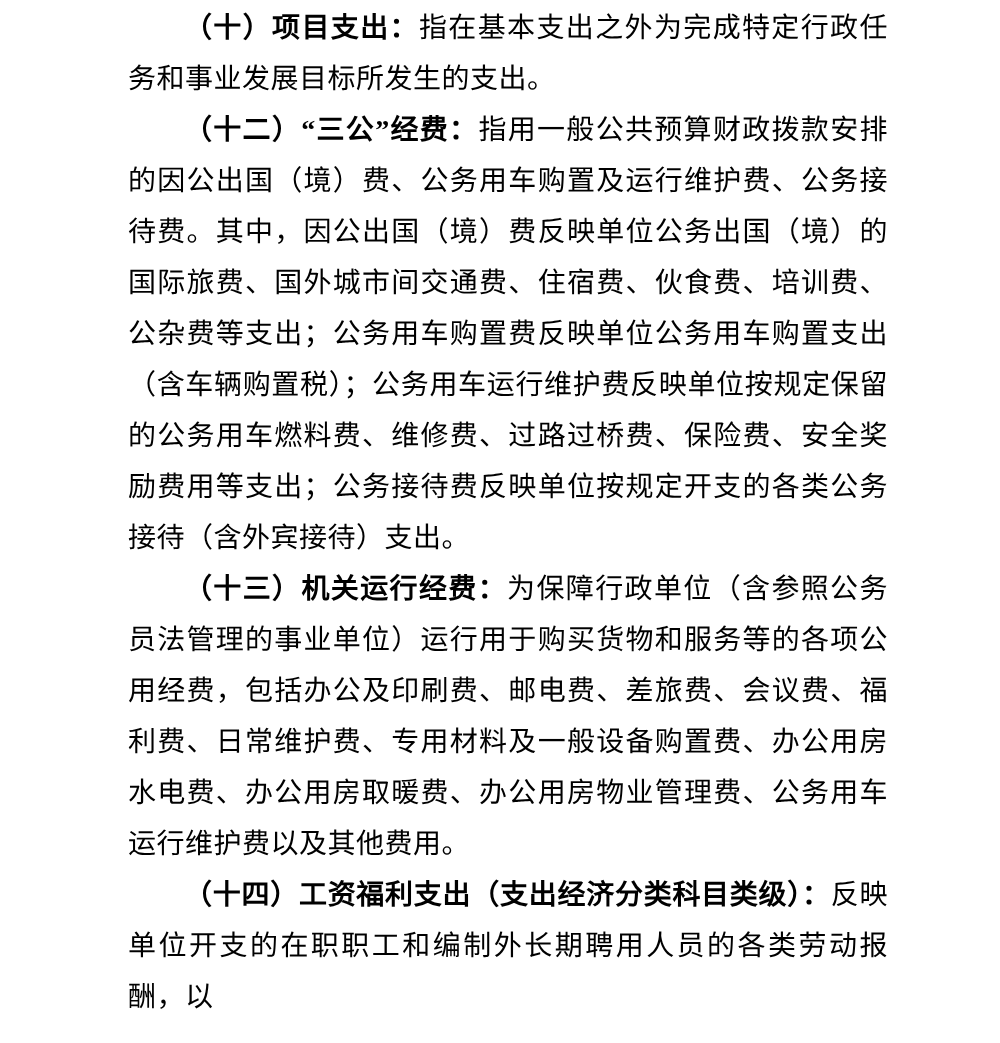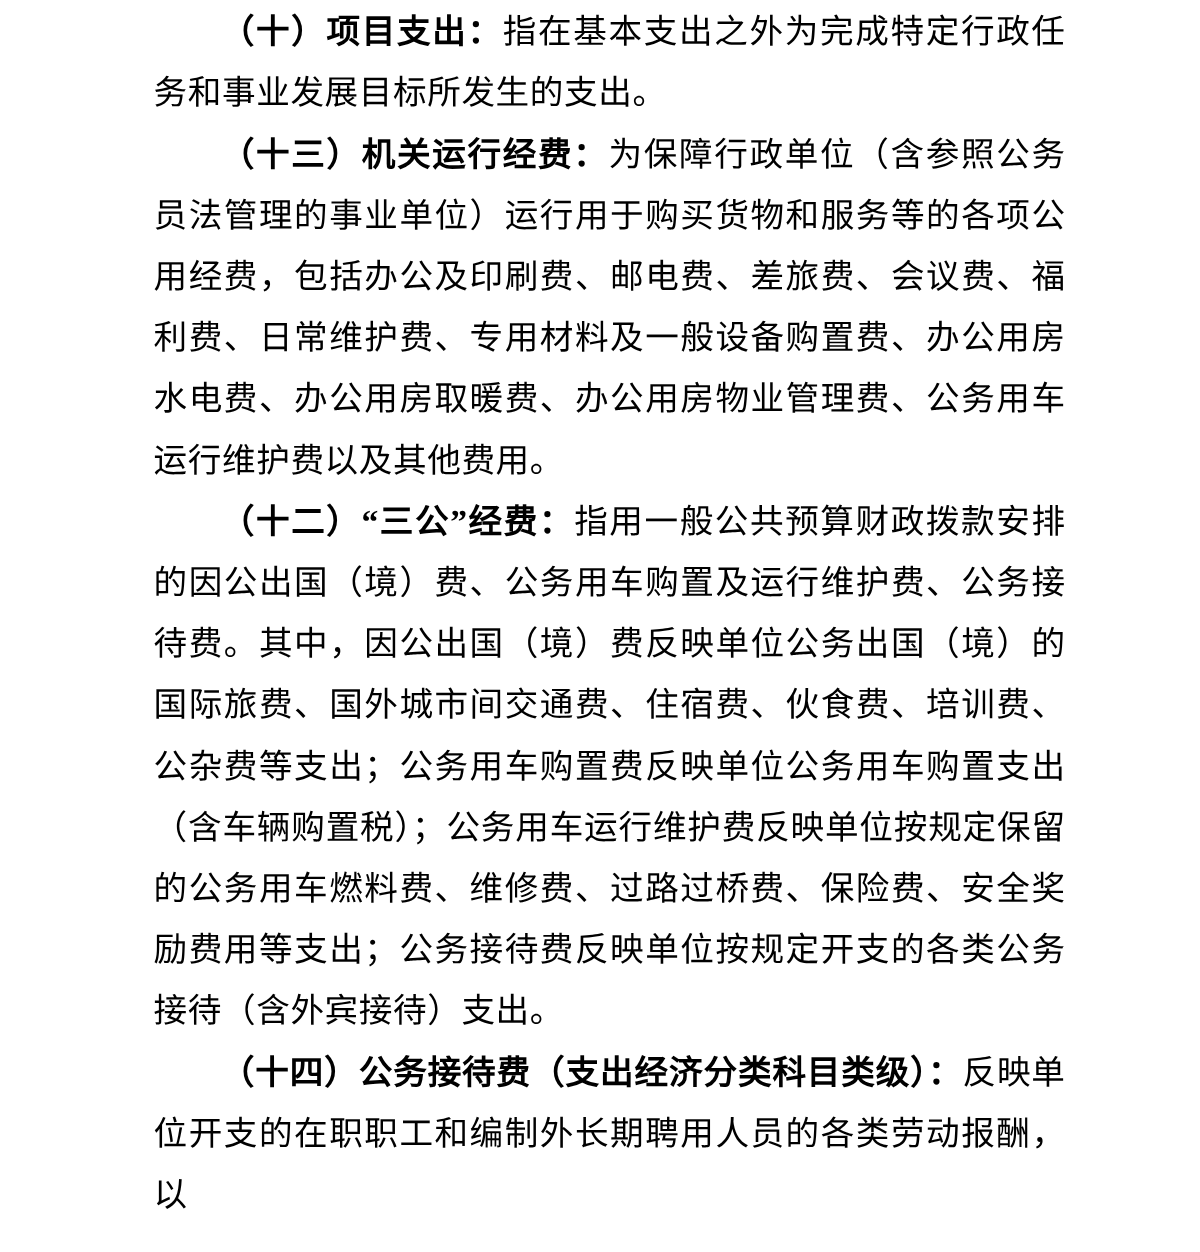--- a/index.html
+++ b/index.html
@@ -38,17 +38,17 @@
   p.para .body-text {
     font-weight: normal;
   }
 </style>
 </head>
 <body>
 
 <div class="page">
   <div id="paragraph-list">
       <p class="para"><span class="head">（十）项目支出：</span><span class="body-text">指在基本支出之外为完成特定行政任务和事业发展目标所发生的支出。</span></p>
+      <p class="para"><span class="head">（十二）“三公”经费：</span><span class="body-text">指用一般公共预算财政拨款安排的因公出国（境）费、公务用车购置及运行维护费、公务接待费。其中，因公出国（境）费反映单位公务出国（境）的国际旅费、国外城市间交通费、住宿费、伙食费、培训费、公杂费等支出；公务用车购置费反映单位公务用车购置支出（含车辆购置税）；公务用车运行维护费反映单位按规定保留的公务用车燃料费、维修费、过路过桥费、保险费、安全奖励费用等支出；公务接待费反映单位按规定开支的各类公务接待（含外宾接待）支出。</span></p>
       <p class="para"><span class="head">（十三）机关运行经费：</span><span class="body-text">为保障行政单位（含参照公务员法管理的事业单位）运行用于购买货物和服务等的各项公用经费，包括办公及印刷费、邮电费、差旅费、会议费、福利费、日常维护费、专用材料及一般设备购置费、办公用房水电费、办公用房取暖费、办公用房物业管理费、公务用车运行维护费以及其他费用。</span></p>
-      <p class="para"><span class="head">（十二）“三公”经费：</span><span class="body-text">指用一般公共预算财政拨款安排的因公出国（境）费、公务用车购置及运行维护费、公务接待费。其中，因公出国（境）费反映单位公务出国（境）的国际旅费、国外城市间交通费、住宿费、伙食费、培训费、公杂费等支出；公务用车购置费反映单位公务用车购置支出（含车辆购置税）；公务用车运行维护费反映单位按规定保留的公务用车燃料费、维修费、过路过桥费、保险费、安全奖励费用等支出；公务接待费反映单位按规定开支的各类公务接待（含外宾接待）支出。</span></p>
-      <p class="para"><span class="head">（十四）公务接待费（支出经济分类科目类级）：</span><span class="body-text">反映单位开支的在职职工和编制外长期聘用人员的各类劳动报酬，以</span></p>
+      <p class="para"><span class="head">（十四）工资福利支出（支出经济分类科目类级）：</span><span class="body-text">反映单位开支的在职职工和编制外长期聘用人员的各类劳动报酬，以</span></p>
     </div>
 </div>
 
 </body></html>

